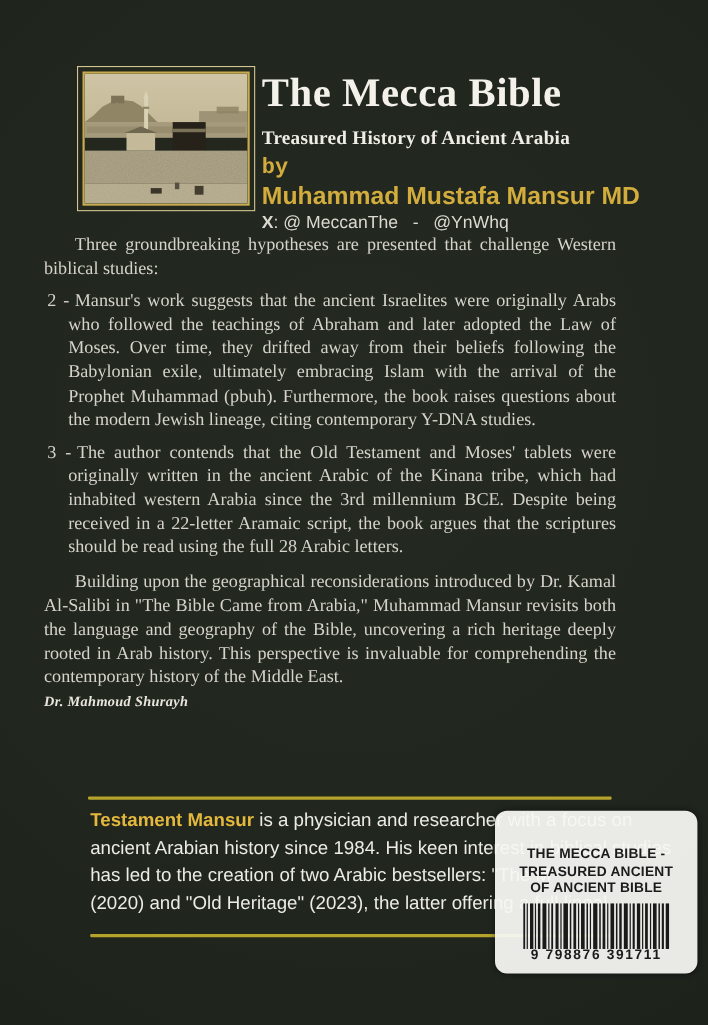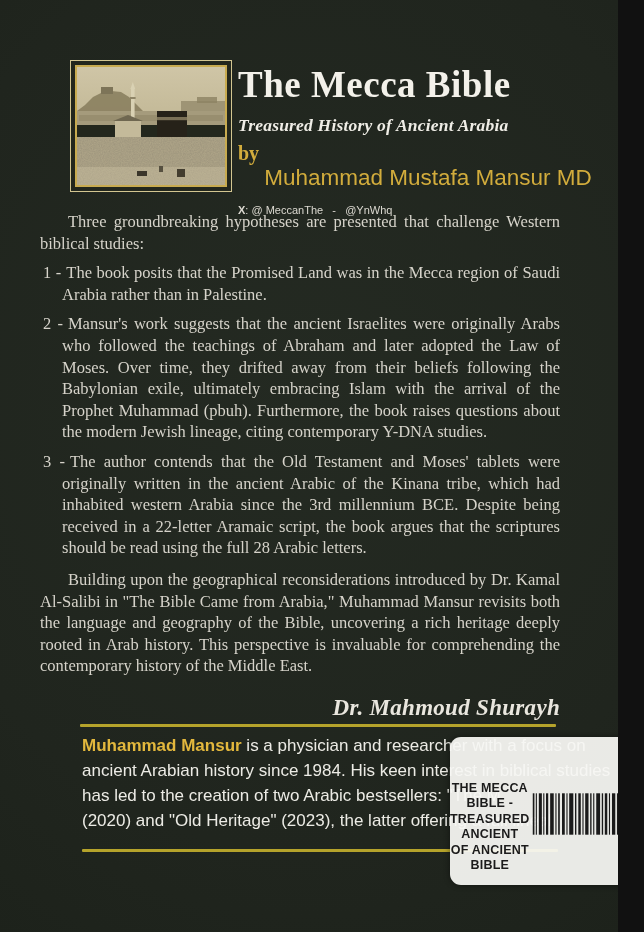--- a/index.html
+++ b/index.html
@@ -1,92 +1,90 @@
 <!DOCTYPE html>
 <html><head>
 <meta charset="utf-8">
 <style>
   html,body{margin:0;padding:0;background:#111;}
   .page{
     position:relative;
-    width:582px;height:932px;
+    width:644px;height:932px;
     overflow:hidden;
     background:
       radial-gradient(ellipse 120% 90% at 50% 42%, #242a22 0%, #20251e 55%, #1a1f18 100%);
     font-family:"Liberation Serif", serif;
-    padding-left:36px;
   }
   
   .photo-frame{
     position:absolute;left:70px;top:60px;
     border:1px solid #d3c691;
     background:#23271d;
     padding:4px;
   }
   .photo-inner{
     border:2px solid #c8ab50;
     line-height:0;
   }
   .masthead{position:absolute;left:238px;top:64px;width:380px;}
   .title{
     color:#f3f1ea;font-size:37px;font-weight:bold;line-height:42px;
     letter-spacing:.5px;
   }
   .subtitle{
     margin-top:9px;color:#efede6;font-size:17.5px;font-weight:bold;
     letter-spacing:.2px;
-    font-style:italic;
   }
   .byline{
     margin-top:7px;color:#d2ac3c;font-size:20px;
-    font-family:Liberation Serif, serif;font-weight:600;line-height:20px;
+    font-family:Liberation Mono, monospace;font-weight:600;line-height:20px;
   }
   .author{
     margin-top:2px;color:#d2ac3c;font-size:22.5px;
-    font-family:"Liberation Sans", sans-serif;font-weight:400;line-height:26px;text-align:center;
+    font-family:"Liberation Sans", sans-serif;font-weight:700;line-height:26px;
   }
   .social{
-    margin-top:13px;color:#dcd9d1;font-size:11px;
+    margin-top:3px;color:#dcd9d1;font-size:16px;
     font-family:"Liberation Sans", sans-serif;white-space:pre;
   }
   .social b{font-weight:bold;}
   
   .synopsis{
     position:absolute;left:40px;top:211px;width:520px;
     color:#d6d3ca;font-size:16.5px;line-height:21.6px;
     text-align:justify;
   }
   .intro{text-indent:28px;margin:0 0 8px 0;}
   .point{margin:0 0 8px 3px;padding-left:19px;text-indent:-19px;}
   .point .marker{margin-right:5px;}
   .closing{text-indent:28px;margin:10px 0 0 0;}
   .signature{
-    margin-top:20px;text-align:right;
-    color:#e9e6de;font-size:23px;font-weight:bold;font-style:italic;
+    margin-top:1px;
+    color:#e9e6de;font-size:13px;font-weight:bold;font-style:italic;
     letter-spacing:.3px;
   }
   
   .rule{position:absolute;height:3px;background:#b5a32b;border-radius:1px;}
   .rule-top{left:80px;top:724px;width:476px;}
   .rule-bottom{left:82px;top:849px;width:476px;}
   .bio{
     position:absolute;left:82px;top:733px;width:545px;
     color:#ecebe5;font-size:17px;line-height:25px;
     font-family:"Liberation Sans", sans-serif;
   }
   .bio-line{white-space:nowrap;}
   .bio-name{color:#e3b83d;font-weight:bold;}
   
   .sticker{
     position:absolute;left:450px;top:737px;width:184px;height:148px;
     background:rgba(247,246,243,0.94);
     border-radius:11px;
     box-shadow:0 0 6px rgba(0,0,0,.45);
     z-index:5;
-    display:flex;flex-direction:row;align-items:center;
+    display:flex;flex-direction:column;align-items:center;
     font-family:"Liberation Sans", sans-serif;color:#1b1b1b;
   }
   .sticker-title{
     margin-top:32px;text-align:center;
     font-size:12.5px;font-weight:bold;line-height:15.5px;letter-spacing:.2px;
   }
   .barcode{margin-top:5px;line-height:0;}
   .barcode-digits{
     margin-top:-2px;font-size:12.5px;font-weight:bold;letter-spacing:1.5px;
     white-space:pre;
@@ -149,41 +147,38 @@
     <div class="title">The Mecca Bible</div>
     <div class="subtitle">Treasured History of Ancient Arabia</div>
     <div class="byline">by</div>
     <div class="author">Muhammad Mustafa Mansur MD</div>
     <div class="social"><b>X</b><span>: @ MeccanThe   -   @YnWhq</span></div>
   </div>
 
   <div class="synopsis">
     <p class="intro">Three groundbreaking hypotheses are presented that challenge Western biblical studies:</p>
 
-    <div class="point">
-      <span class="marker">1 -</span><span>The book posits that the Promised Land was in the Mecca region of Saudi Arabia rather than in Palestine.</span>
-    </div>
 
     <div class="point">
       <span class="marker">2 -</span><span>Mansur's work suggests that the ancient Israelites were originally Arabs who followed the teachings of Abraham and later adopted the Law of Moses. Over time, they drifted away from their beliefs following the Babylonian exile, ultimately embracing Islam with the arrival of the Prophet Muhammad (pbuh). Furthermore, the book raises questions about the modern Jewish lineage, citing contemporary Y-DNA studies.</span>
     </div>
 
     <div class="point">
       <span class="marker">3 -</span><span>The author contends that the Old Testament and Moses' tablets were originally written in the ancient Arabic of the Kinana tribe, which had inhabited western Arabia since the 3rd millennium BCE. Despite being received in a 22-letter Aramaic script, the book argues that the scriptures should be read using the full 28 Arabic letters.</span>
     </div>
 
     <p class="closing">Building upon the geographical reconsiderations introduced by Dr. Kamal Al-Salibi in "The Bible Came from Arabia," Muhammad Mansur revisits both the language and geography of the Bible, uncovering a rich heritage deeply rooted in Arab history. This perspective is invaluable for comprehending the contemporary history of the Middle East.</p>
     <div class="signature">Dr. Mahmoud Shurayh</div>
   </div>
 
   <div class="rule rule-top"></div>
   <div class="rule rule-bottom"></div>
 
   <div class="bio">
-    <div class="bio-line"><span class="bio-name">Muhammad Mansur</span><span> is a physician and researcher with a focus on</span></div>
+    <div class="bio-line"><span class="bio-name">Testament Mansur</span><span> is a physician and researcher with a focus on</span></div>
     <div class="bio-line">ancient Arabian history since 1984. His keen interest in biblical studies</div>
     <div class="bio-line">has led to the creation of two Arabic bestsellers: "The M</div>
     <div class="bio-line">(2020) and "Old Heritage" (2023), the latter offering a full lineal</div>
   </div>
 
   <div class="sticker">
     <div class="sticker-title">
       <div>THE MECCA BIBLE -</div>
       <div>TREASURED ANCIENT</div>
       <div>OF ANCIENT BIBLE</div>

